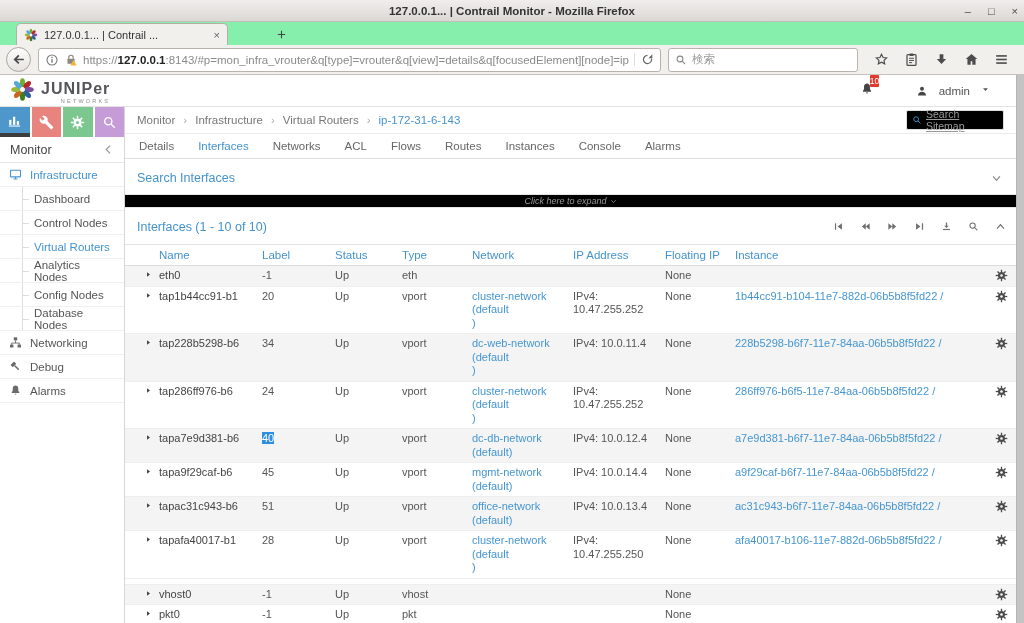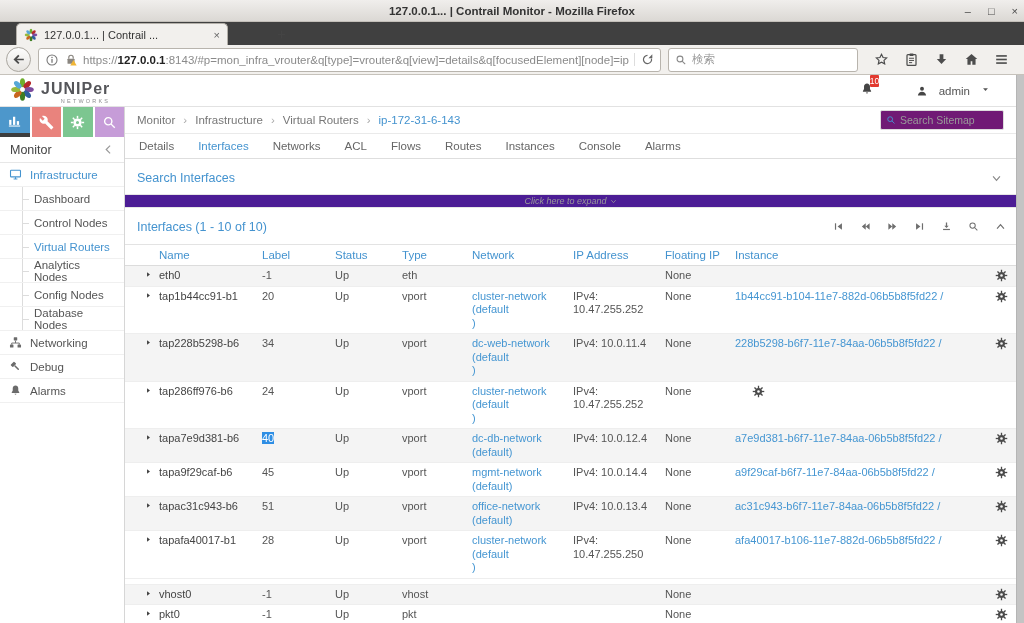--- a/index.html
+++ b/index.html
@@ -5,21 +5,21 @@
 *{margin:0;padding:0;box-sizing:border-box;}
 html,body{width:1024px;height:623px;}
 body{font-family:"Liberation Sans",sans-serif;background:#fff;position:relative;overflow:hidden;color:#444;}
 i[data-icon]{display:inline-block;width:14px;height:14px;flex:none;}
 i[data-icon] svg{width:100%;height:100%;display:block;}
 
 
 .titlebar{height:22px;background:linear-gradient(#f0eeec,#dbd8d4);border-bottom:1px solid #c3bfb9;display:flex;align-items:center;justify-content:center;position:relative;font-size:11.5px;font-weight:bold;color:#333;}
 .win-controls{position:absolute;right:6px;top:0;height:100%;display:flex;gap:17px;align-items:center;color:#4a4a4a;font-size:11px;font-weight:normal;}
 .win-controls span{cursor:default;}
-.tabbar{height:23px;background:#404040;display:flex;align-items:flex-end;padding-left:16px;gap:36px;}
+.tabbar{height:23px;background:#86efac;display:flex;align-items:flex-end;padding-left:16px;gap:36px;}
 .btab{height:22px;width:212px;background:#f2f0ed;border:1px solid #b4b0a9;border-bottom:none;border-radius:5px 5px 0 0;display:flex;align-items:center;padding:0 7px;gap:6px;font-size:11px;color:#333;}
 .btab .ttl{flex:1;overflow:hidden;white-space:nowrap;}
 .btab .cls{color:#666;font-size:11px;}
 .newtab{height:22px;display:flex;align-items:center;padding:0 12px;color:#444;}
 .newtab i{width:11px;height:11px;}
 .navbar{height:30px;background:#f2f0ed;border-bottom:1px solid #c6c2bb;display:flex;align-items:center;padding:0 6px;gap:7px;}
 .backbtn{width:25px;height:25px;border-radius:50%;border:1px solid #aaa69f;background:linear-gradient(#fdfdfd,#e6e4e0);display:flex;align-items:center;justify-content:center;color:#4d4d4d;flex:none;}
 .backbtn i{width:15px;height:15px;}
 .urlbar{flex:1;height:24px;background:#fff;border:1px solid #b8b4ad;border-radius:3px;display:flex;align-items:center;padding:0 6px;gap:5px;min-width:0;}
 .urlbar .uico{width:14px;height:14px;color:#777;}
@@ -64,29 +64,29 @@
 .side-item.lvl1::after{content:"";position:absolute;left:22px;top:50%;width:7px;height:1px;background:#dcdcdc;}
 .side-item.active{color:#4493cf;}
 .side-item.active .ic{color:#4493cf;}
 
 
 .main{position:absolute;top:32px;left:125px;right:8px;bottom:0;overflow:hidden;background:#fff;}
 .crumb-row{height:27px;display:flex;align-items:center;padding:0 12px;border-bottom:1px solid #eaeaea;font-size:11.5px;}
 .crumb{color:#777;}
 .crumb.active{color:#4493cf;}
 .crumb-sep{margin:0 8px;color:#aaa;}
-.sitemap-search{margin-left:auto;width:124px;height:20px;border:1px solid #ddd;background:#701a75;border-radius:2px;display:flex;align-items:center;gap:4px;padding:0 5px;font-size:10.5px;color:#9a9a9a;}
+.sitemap-search{margin-left:auto;width:98px;height:20px;border:1px solid #ddd;background:#000000;border-radius:2px;display:flex;align-items:center;gap:4px;padding:0 5px;font-size:10.5px;color:#9a9a9a;text-decoration:underline;}
 .sitemap-search i{width:10px;height:10px;color:#4493cf;}
 .tabs-row{height:25px;display:flex;align-items:center;padding:0 2px;border-bottom:1px solid #dedede;}
 .vtab{padding:0 12px;font-size:11.5px;color:#666;}
 .vtab.active{color:#4493cf;text-align:center;}
 .section-head{display:flex;align-items:center;padding:12px 14px 9px 12px;}
 .section-title{font-size:12.5px;color:#4493cf;}
 .section-head i{margin-left:auto;width:11px;height:11px;color:#888;}
-.expand-bar{height:14px;background:#4c1d95;border-top:1px solid #e6e6e6;border-bottom:1px solid #e6e6e6;display:flex;align-items:center;justify-content:center;gap:3px;font-size:9px;font-style:italic;color:#999;}
+.expand-bar{height:14px;background:#000000;border-top:1px solid #e6e6e6;border-bottom:1px solid #e6e6e6;display:flex;align-items:center;justify-content:center;gap:3px;font-size:9px;font-style:italic;color:#999;}
 .expand-bar i{width:7px;height:7px;color:#999;}
 .grid-head{display:flex;align-items:center;padding:10px 10px 8px 12px;}
 .grid-title{font-size:12.5px;color:#4493cf;}
 .pager{margin-left:auto;display:flex;align-items:center;gap:16px;color:#6e6e6e;}
 .pager i{width:11px;height:11px;}
 
 
 .thead,.trow{display:flex;align-items:flex-start;padding:4px 8px 4px 12px;}
 .thead{border-top:1px solid #e3e3e3;border-bottom:1px solid #dcdcdc;}
 .thead .c{font-size:11.5px;color:#4493cf;}
@@ -587,20 +587,21 @@
                 <path d="M7 4.5l10 7.5-10 7.5z"></path>
               </svg></i></span>
           <span class="c cname">tap286ff976-b6</span>
           <span class="c clabel"><span>24</span></span>
           <span class="c cstatus">Up</span>
           <span class="c ctype">vport</span>
           <span class="c cnet link">cluster-network (default
 )</span>
           <span class="c cip">IPv4: 10.47.255.252</span>
           <span class="c cfloat">None</span>
+          <span class="c cinst link">286ff976-b6f5-11e7-84aa-06b5b8f5fd22 /</span>
           <span class="c cgear">
             <i data-icon="gear">
               <svg viewBox="0 0 24 24" fill="currentColor" xmlns="http://www.w3.org/2000/svg">
                 <g>
                   <path fill-rule="evenodd" d="M12 5.5a6.5 6.5 0 1 0 0 13 6.5 6.5 0 0 0 0-13zm0 4a2.5 2.5 0 1 1 0 5 2.5 2.5 0 0 1 0-5z"></path>
                   <rect x="10.8" y="1.4" width="2.4" height="4.2"></rect>
                   <rect x="10.8" y="18.4" width="2.4" height="4.2"></rect>
                   <rect x="1.4" y="10.8" width="4.2" height="2.4"></rect>
                   <rect x="18.4" y="10.8" width="4.2" height="2.4"></rect>
                   <g transform="rotate(45 12 12)">

